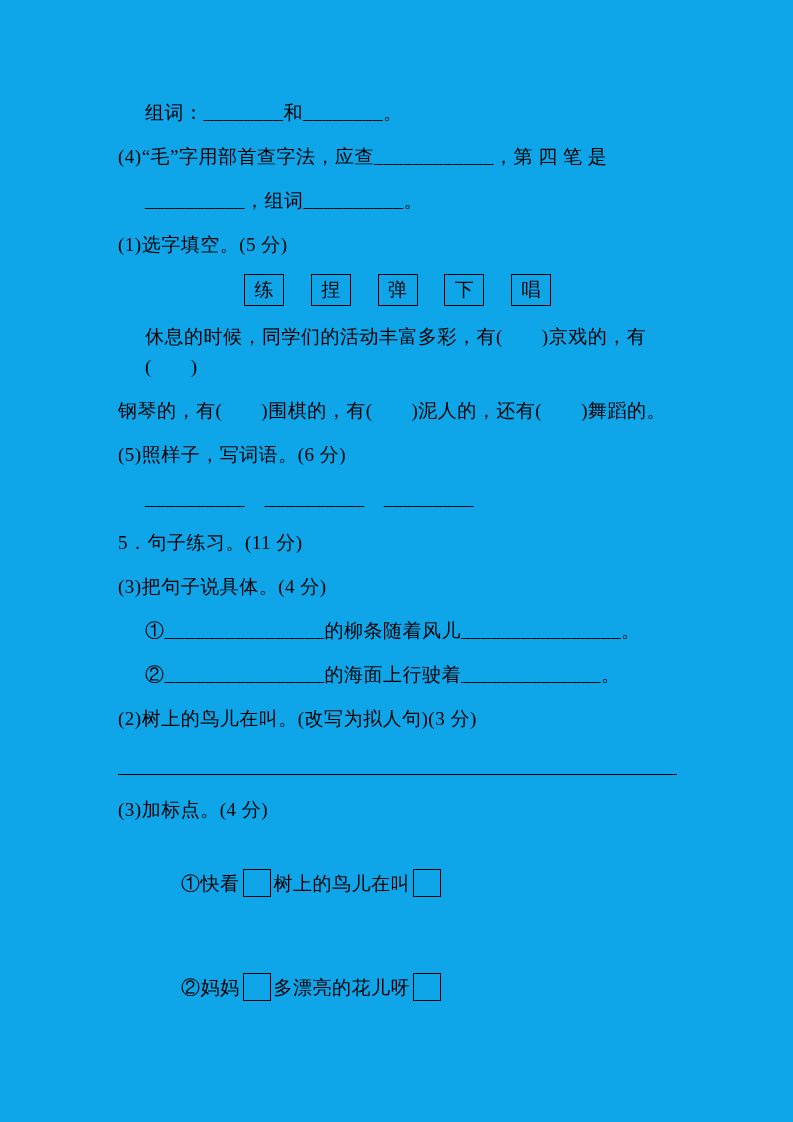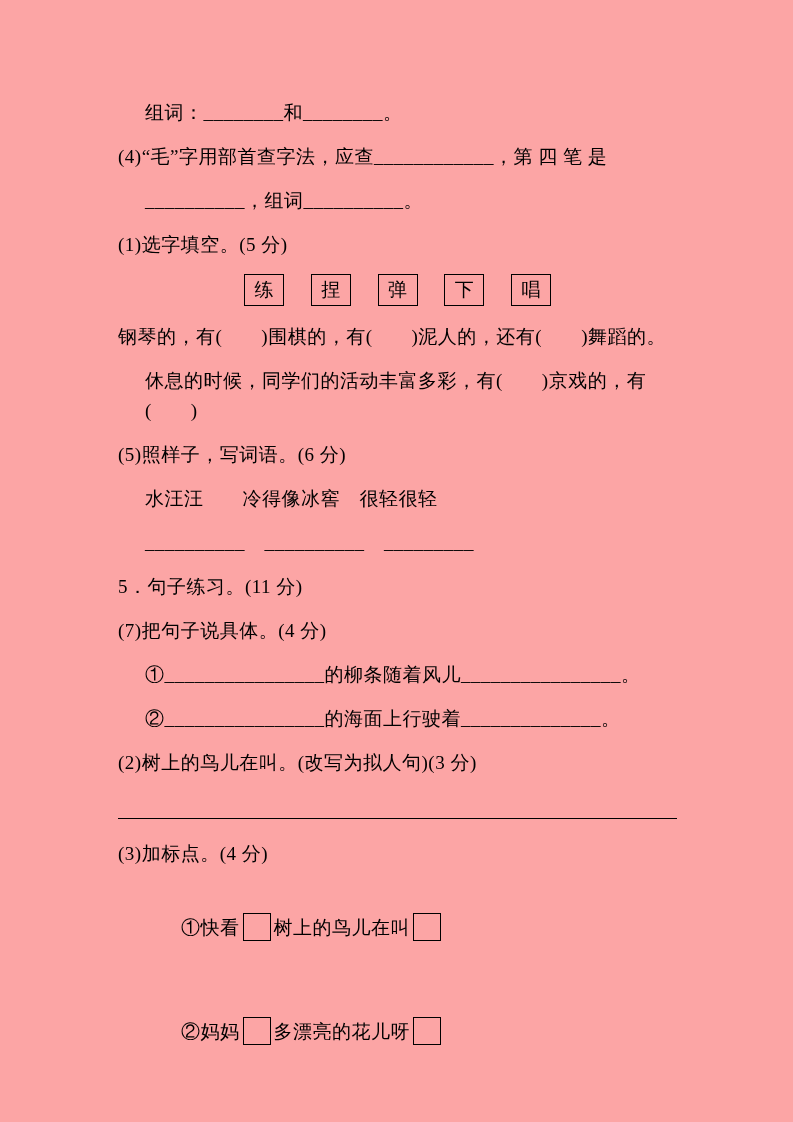--- a/index.html
+++ b/index.html
@@ -4,21 +4,21 @@
 <style>
   html, body {
     margin: 0;
     padding: 0;
     background: #ffffff;
   }
   .page {
     position: relative;
     width: 793px;
     height: 1122px;
-    background: #fca5a5;
+    background: #0ea5e9;
     color: #000000;
     font-family: "Liberation Serif", "DejaVu Serif", serif;
     font-size: 19px;
     box-sizing: border-box;
     padding: 98px 116px 0 118px;
     overflow: hidden;
   }
   .line {
     line-height: 30px;
     margin-bottom: 14px;
@@ -69,33 +69,32 @@
   <div class="line">(1)选字填空。(5 分)</div>
 
   <div class="char-row">
     <span class="char-box">练</span>
     <span class="char-box">捏</span>
     <span class="char-box">弹</span>
     <span class="char-box">下</span>
     <span class="char-box">唱</span>
   </div>
 
+  <div class="line indent">休息的时候，同学们的活动丰富多彩，有(　　)京戏的，有(　　)</div>
+
   <div class="line">钢琴的，有(　　)围棋的，有(　　)泥人的，还有(　　)舞蹈的。</div>
-
-  <div class="line indent">休息的时候，同学们的活动丰富多彩，有(　　)京戏的，有(　　)</div>
 
   <div class="line">(5)照样子，写词语。(6 分)</div>
 
-  <div class="line indent">水汪汪　　冷得像冰窖　很轻很轻</div>
 
   <div class="line indent">__________　__________　_________</div>
 
   <div class="line">5．句子练习。(11 分)</div>
 
-  <div class="line">(7)把句子说具体。(4 分)</div>
+  <div class="line">(3)把句子说具体。(4 分)</div>
 
   <div class="line indent">①________________的柳条随着风儿________________。</div>
 
   <div class="line indent">②________________的海面上行驶着______________。</div>
 
   <div class="line">(2)树上的鸟儿在叫。(改写为拟人句)(3 分)</div>
 
   <div class="answer-line"></div>
 
   <div class="line">(3)加标点。(4 分)</div>

